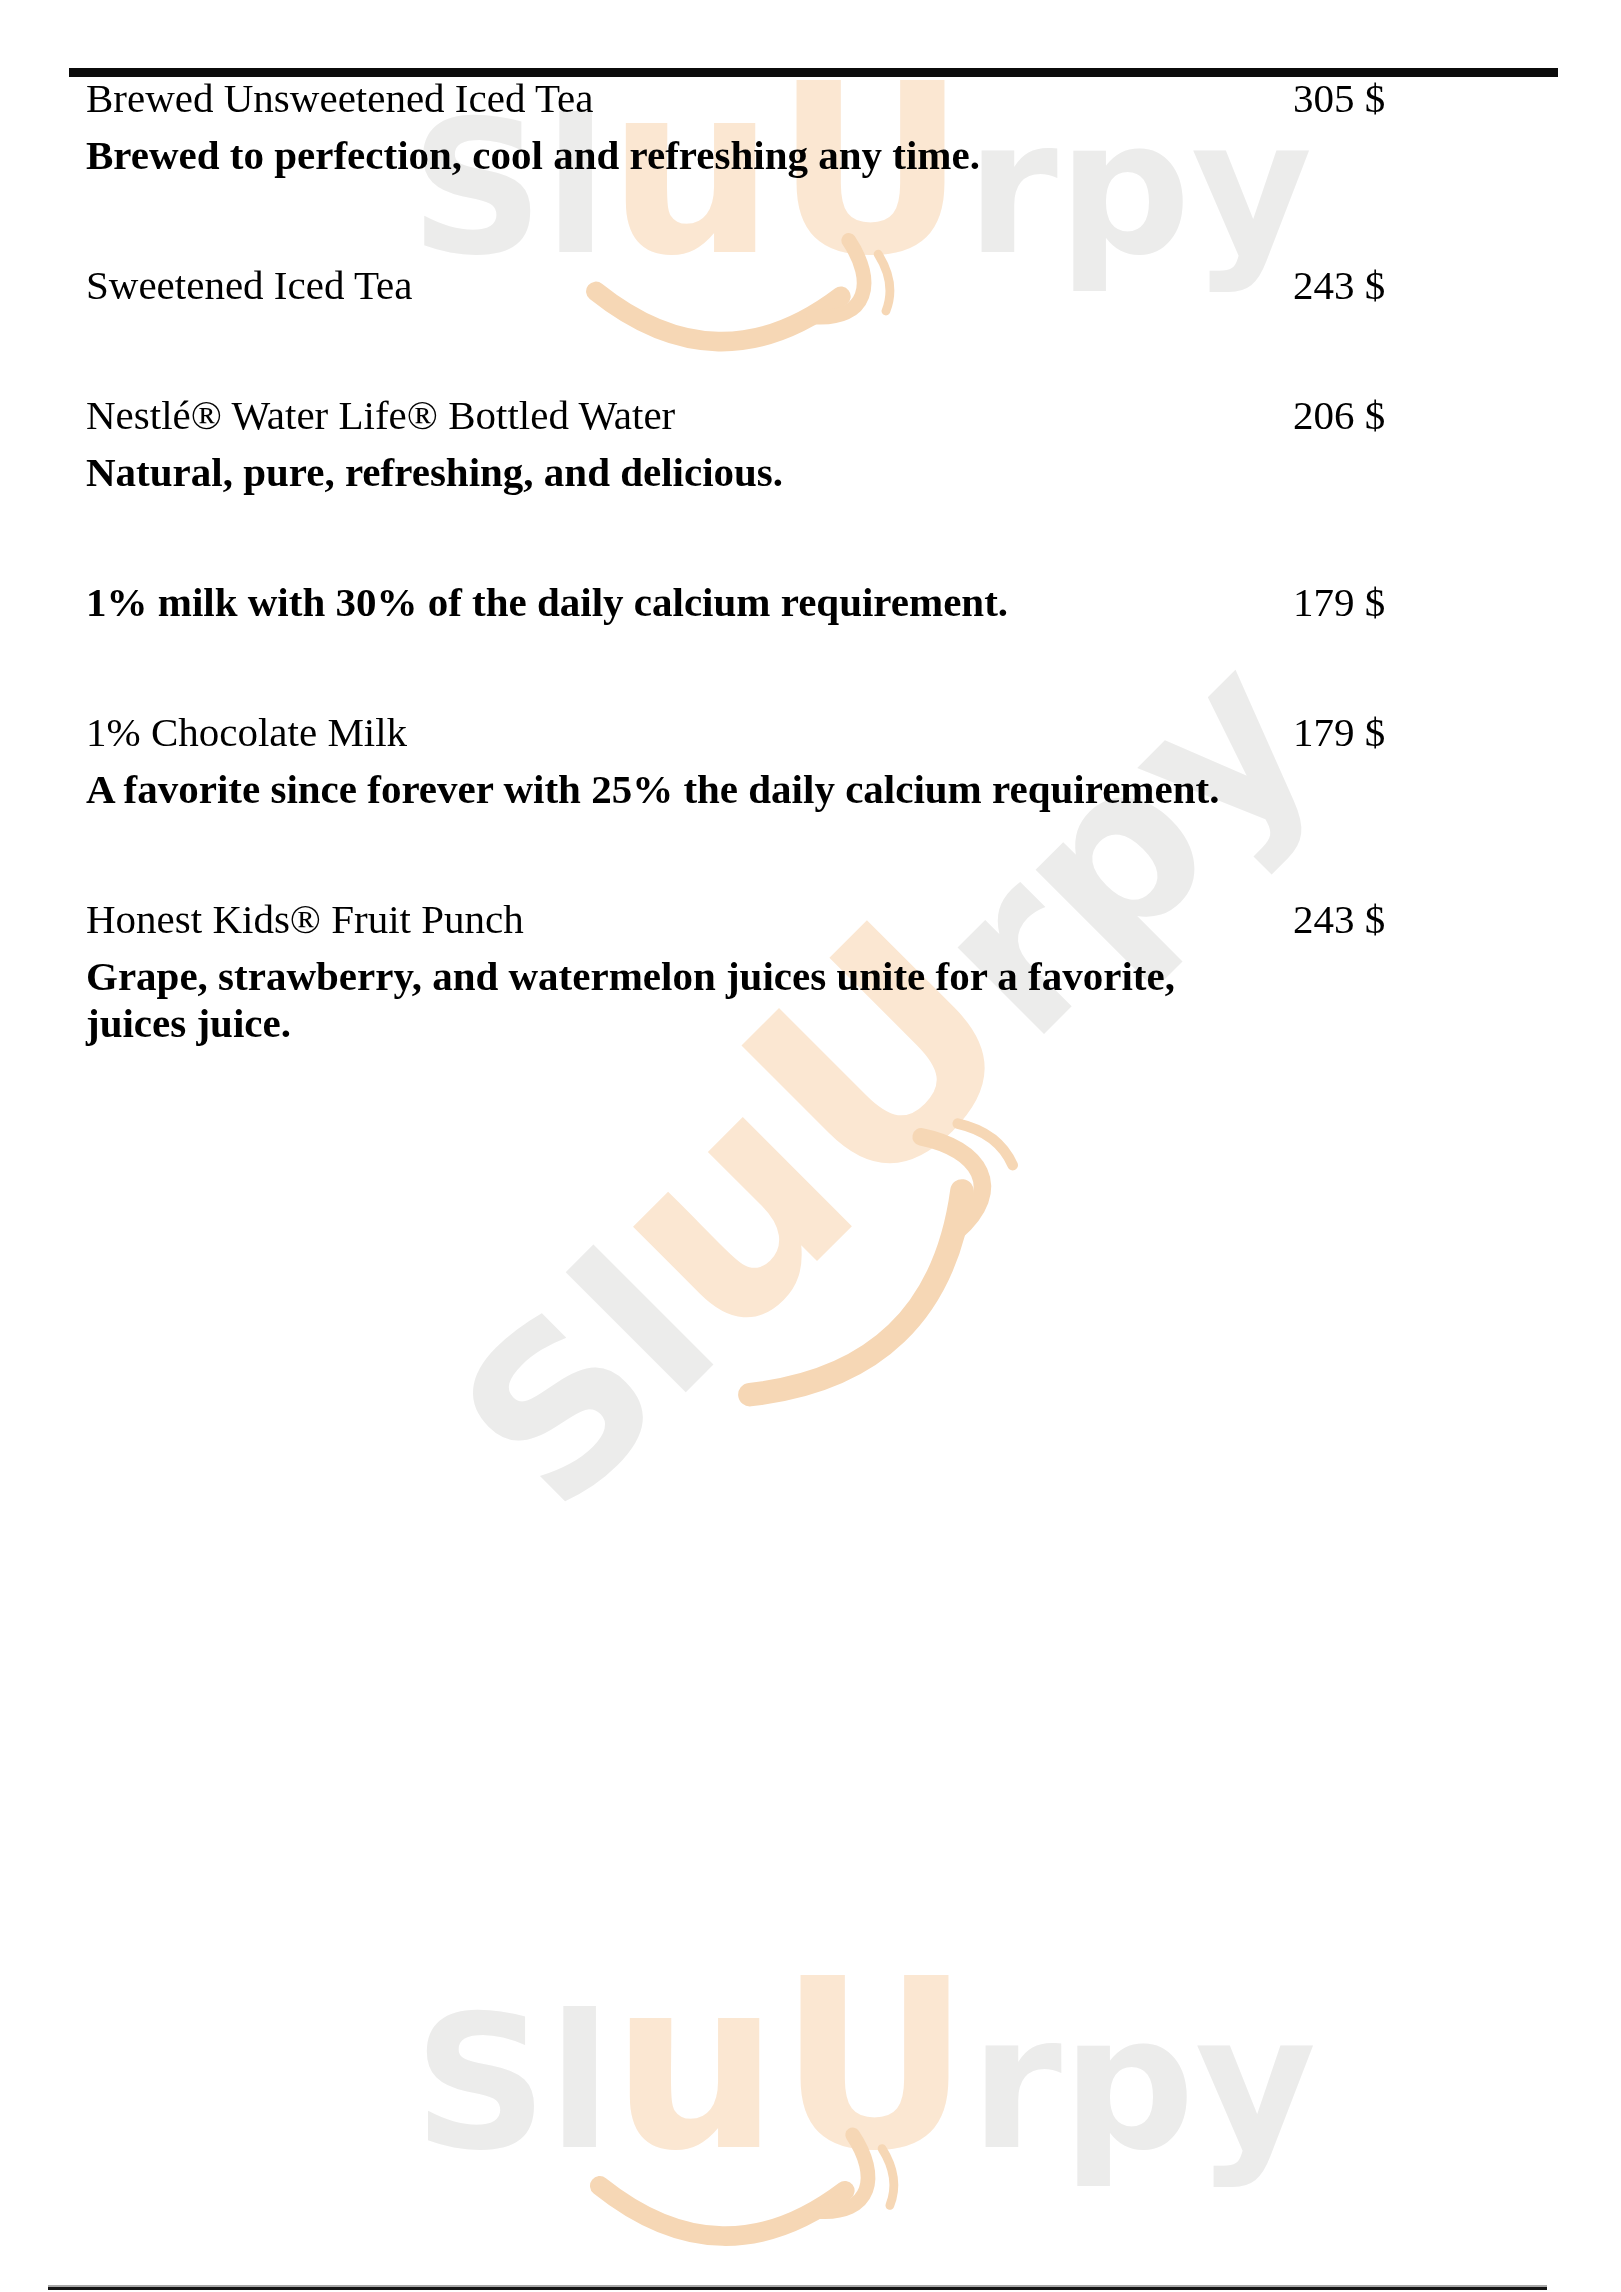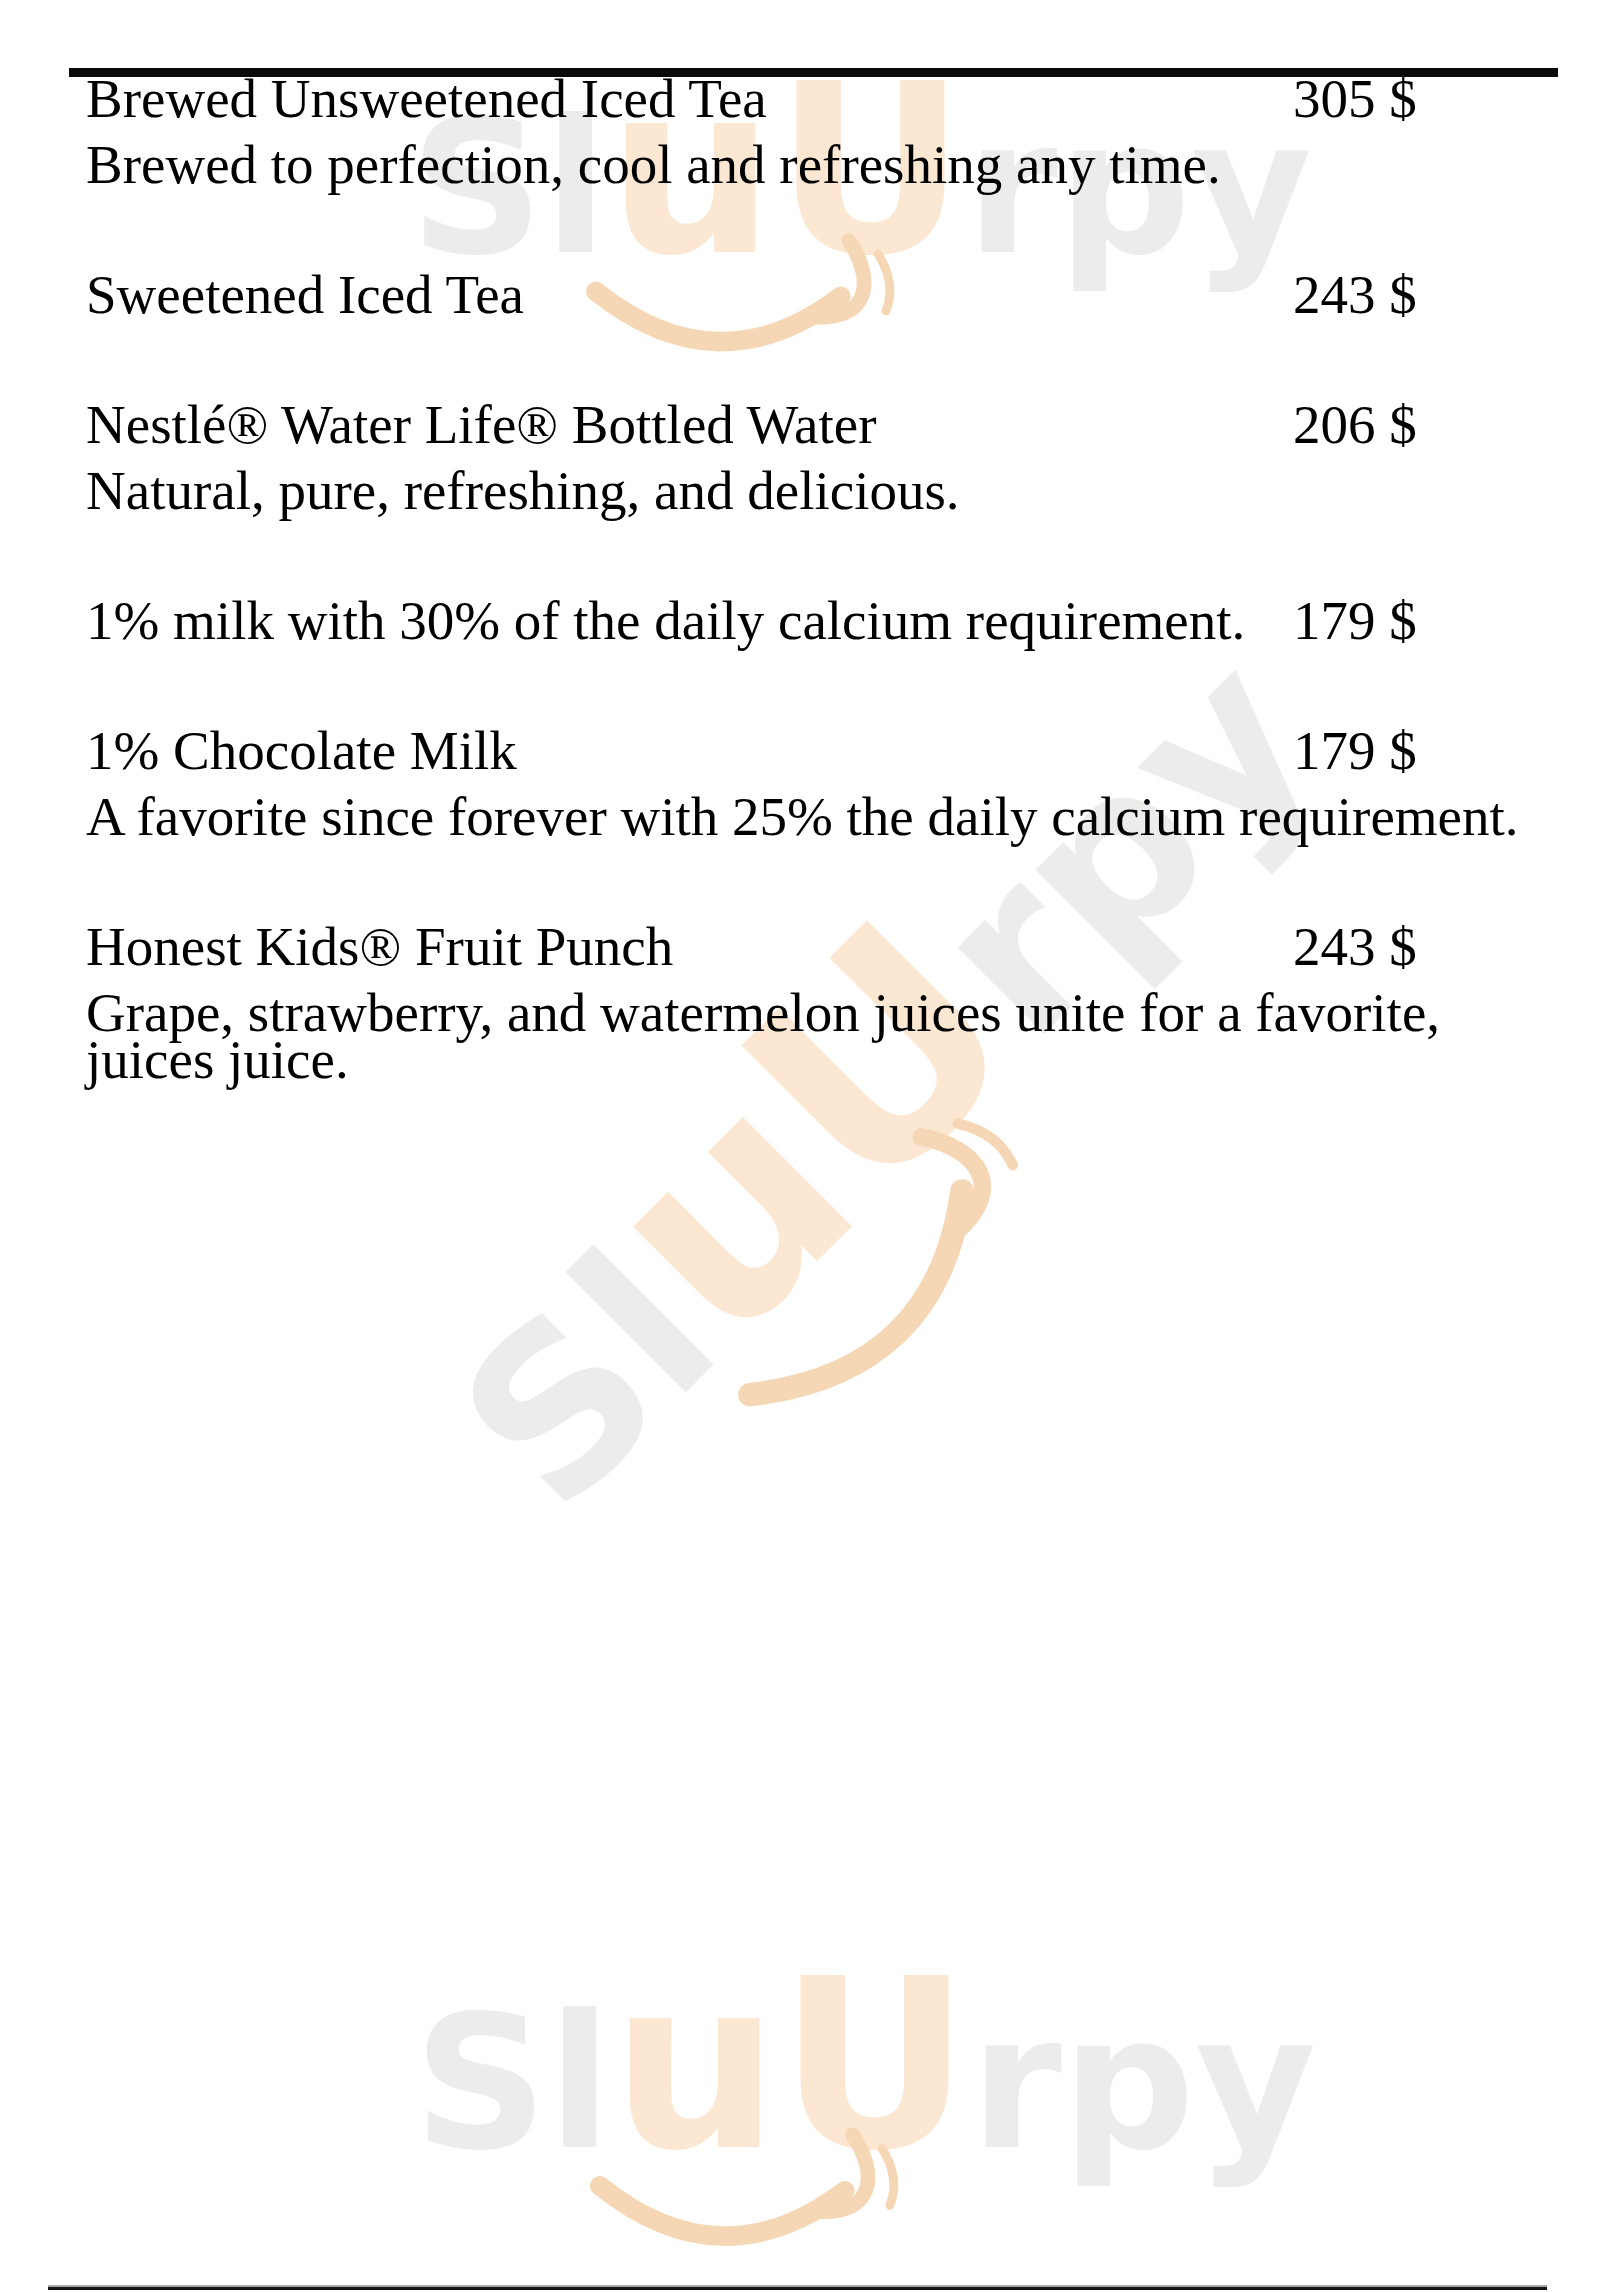--- a/index.html
+++ b/index.html
@@ -11,22 +11,22 @@
   .rule-top{
     position:absolute;left:69px;top:68px;width:1489px;height:8.8px;
     background:#0b0b0b;z-index:2;
   }
   .rule-bottom{
     position:absolute;left:48px;top:2285px;width:1499px;height:4.9px;
     background:#151515;border-top:2px solid #a8a8a8;box-sizing:border-box;z-index:2;
   }
   .content{position:absolute;left:86px;top:75px;width:1490px;z-index:1;}
   .item{position:relative;margin-bottom:83px;}
-  .name,.price,.dline{font-size:55px;line-height:47px;white-space:nowrap;}
-  .desc{margin-top:19px;}
+  .name,.price,.dline{font-size:41px;line-height:47px;white-space:nowrap;}
+  .desc{margin-top:10px;font-weight:bold;}
   .price{position:absolute;left:1207px;top:0;}
 </style>
 </head>
 <body>
 
 <div class="page">
 
   <svg class="wm-svg" width="1621" height="2293" viewBox="0 0 1654 2339" aria-hidden="true">
     <defs>
       <g id="wm-logo" font-family="'DejaVu Sans', sans-serif" font-weight="bold">

